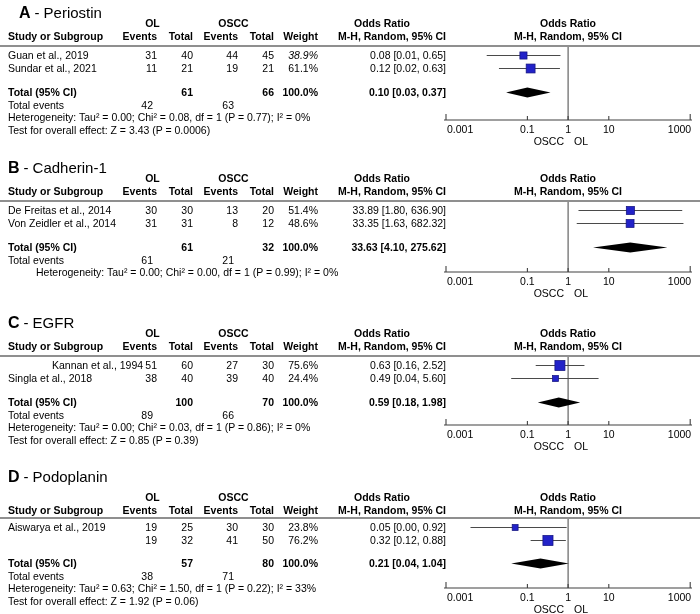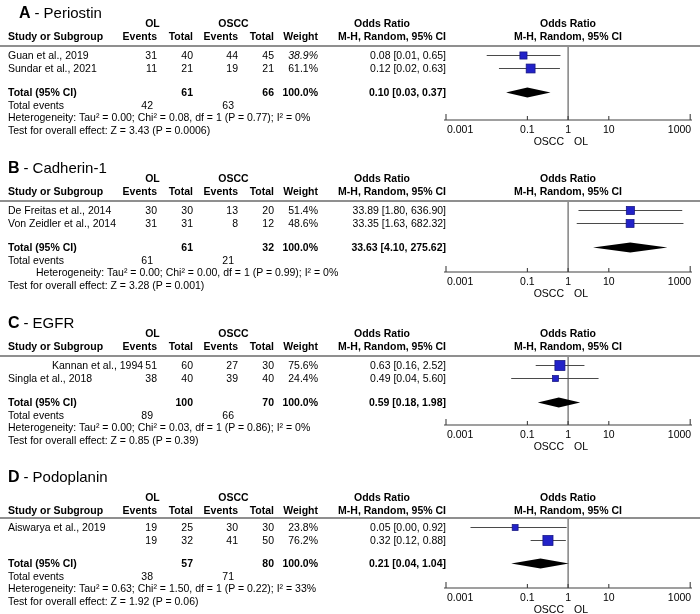--- a/index.html
+++ b/index.html
@@ -127,21 +127,20 @@
       <div class="cell" style="left: 318px; top: 62px; width: 128px; text-align: right;">33.35 [1.63, 682.32]</div>
       <div class="cell bold" style="left: 8px; top: 86px; width: 160px; text-align: left;">Total (95% CI)</div>
       <div class="cell bold" style="left: 157px; top: 86px; width: 36px; text-align: right;">61</div>
       <div class="cell bold" style="left: 238px; top: 86px; width: 36px; text-align: right;">32</div>
       <div class="cell bold" style="left: 274px; top: 86px; width: 44px; text-align: right;">100.0%</div>
       <div class="cell bold" style="left: 318px; top: 86px; width: 128px; text-align: right;">33.63 [4.10, 275.62]</div>
       <div class="cell" style="left: 8px; top: 99px; width: 160px; text-align: left;">Total events</div>
       <div class="cell" style="left: 112px; top: 99px; width: 41px; text-align: right;">61</div>
       <div class="cell" style="left: 193px; top: 99px; width: 41px; text-align: right;">21</div>
       <div class="cell" style="left: 8px; top: 111px; width: 430px; text-align: left; margin-left: 28px;">Heterogeneity: Tau² = 0.00; Chi² = 0.00, df = 1 (P = 0.99); I² = 0%</div>
-      <div class="cell" style="left: 8px; top: 124px; width: 430px; text-align: left;">Test for overall effect: Z = 3.28 (P = 0.001)</div>
       <div class="cell" style="left: 447px; top: 120px; width: 40px; text-align: left;">0.001</div>
       <div class="cell" style="left: 507.4px; top: 120px; width: 40px; text-align: center;">0.1</div>
       <div class="cell" style="left: 548.1px; top: 120px; width: 40px; text-align: center;">1</div>
       <div class="cell" style="left: 588.8px; top: 120px; width: 40px; text-align: center;">10</div>
       <div class="cell" style="left: 651.2px; top: 120px; width: 40px; text-align: right;">1000</div>
       <div class="cell" style="left: 468px; top: 132px; width: 96px; text-align: right;">OSCC</div>
       <div class="cell" style="left: 574px; top: 132px; width: 40px; text-align: left;">OL</div>
     </section>
     <section class="panel" style="top: 310px; height: 150px;">
       <svg width="700" height="150" class="plot-svg">

